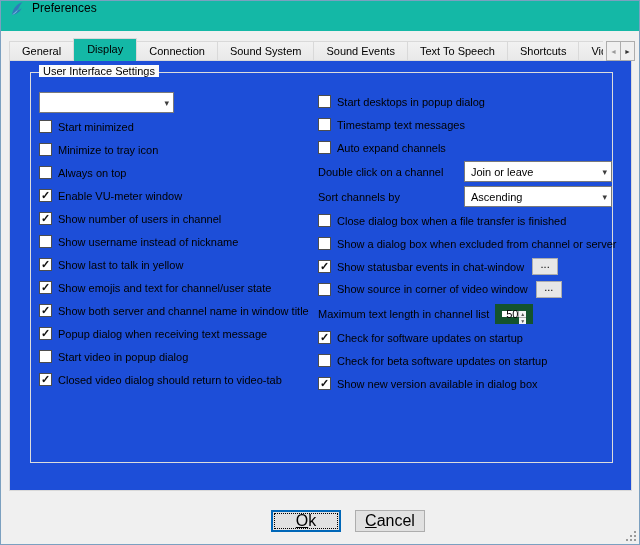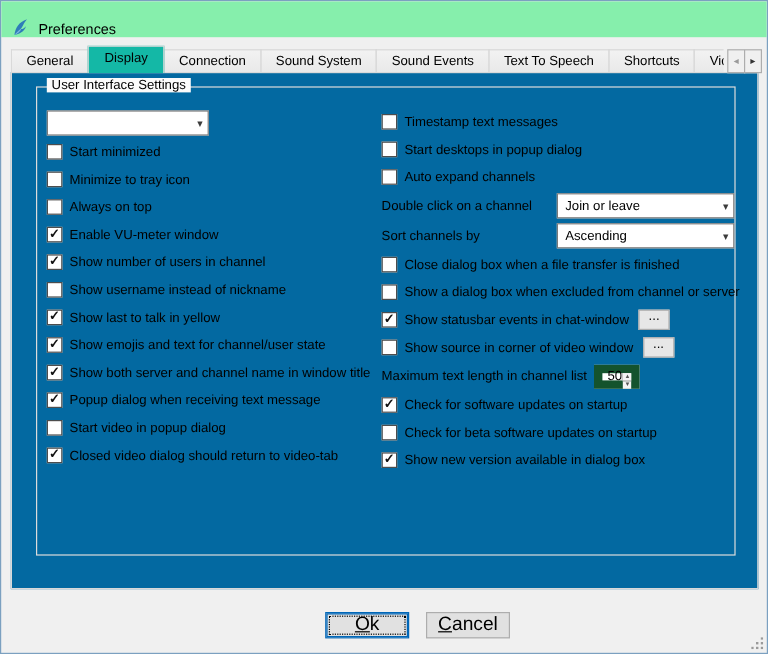--- a/index.html
+++ b/index.html
@@ -2,21 +2,21 @@
 <html><head>
 <meta charset="utf-8">
 <style>
   html,body{margin:0;padding:0;background:#d8d8d8;}
   .window{
     position:relative;width:640px;height:545px;box-sizing:border-box;
     background:#f0f0f0;border:1px solid #7ba0c0;overflow:hidden;
     font-family:"Liberation Sans",sans-serif;font-size:11px;color:#000;
   }
   
-  .titlebar{height:30px;background:#86efac;display:flex;align-items:flex-end;padding-left:8px;gap:7px;}
+  .titlebar{height:30px;background:#14b8a6;display:flex;align-items:flex-start;padding-left:8px;gap:7px;}
   .titlebar .title{font-size:12px;}
   
   .tabbar{position:absolute;left:8px;top:37px;right:36px;height:23px;display:flex;align-items:flex-end;overflow:hidden;z-index:3;}
   .tab{
     flex:none;height:18px;line-height:18px;padding:0 12px;margin-right:-1px;margin-bottom:1px;
     background:linear-gradient(#f2f2f2,#e9e9e9);border:1px solid #d9d9d9;border-bottom:none;
     white-space:nowrap;cursor:default;
   }
   .tab.selected{
     height:22px;line-height:20px;margin-bottom:0;background:#14b8a6;border-color:#d9d9d9;
@@ -25,21 +25,21 @@
   .tabscroll{position:absolute;right:4px;top:40px;display:flex;z-index:5;}
   .tabscroll .sbtn{
     width:15px;height:20px;box-sizing:border-box;border:1px solid #adadad;background:#f0f0f0;
     display:flex;align-items:center;justify-content:center;font-size:7px;margin-left:-1px;
   }
   .sbtn.disabled{color:#9a9a9a;}
   .sbtn.enabled{color:#333;}
   
   .pane{
     position:absolute;left:8px;top:59px;width:623px;height:431px;box-sizing:border-box;
-    background:#0369a1;border:1px solid #d9d9d9;z-index:2;
+    background:#1d4ed8;border:1px solid #d9d9d9;z-index:2;
   }
   .group{position:absolute;left:20px;top:11px;width:583px;height:391px;box-sizing:border-box;border:1px solid #dcdcdc;}
   .group-title{position:absolute;left:8px;top:-8px;background:#fbfbfb;padding:0 4px;white-space:nowrap;}
   .col{position:absolute;top:17px;}
   .col-left{left:8px;width:276px;}
   .col-right{left:287px;width:294px;}
   .row{display:flex;align-items:center;height:23px;}
   .row.tall{height:25px;}
   .row.spread{justify-content:space-between;}
   
@@ -172,25 +172,25 @@
         </label>
         <label class="row">
           <span class="cb checked">✓</span>
           <span class="cbl">Closed video dialog should return to video-tab</span>
         </label>
       </div>
 
       <div class="col col-right">
         <label class="row">
           <span class="cb"></span>
+          <span class="cbl">Start desktops in popup dialog</span>
+        </label>
+        <label class="row">
+          <span class="cb"></span>
           <span class="cbl">Timestamp text messages</span>
-        </label>
-        <label class="row">
-          <span class="cb"></span>
-          <span class="cbl">Start desktops in popup dialog</span>
         </label>
         <label class="row">
           <span class="cb"></span>
           <span class="cbl">Auto expand channels</span>
         </label>
 
         <div class="row tall spread">
           <span class="cbl">Double click on a channel</span>
           <span class="combo w-right">
             <span class="combo-text">Join or leave</span>
@@ -214,21 +214,21 @@
           <span class="cbl">Show a dialog box when excluded from channel or server</span>
         </label>
         <div class="row">
           <label style="display:flex;align-items:center;">
             <span class="cb checked">✓</span>
             <span class="cbl">Show statusbar events in chat-window</span>
           </label>
           <span class="more-btn">...</span>
         </div>
         <div class="row">
-          <label style="display:flex;align-items:center;">
+          <label style="display:flex;">
             <span class="cb"></span>
             <span class="cbl">Show source in corner of video window</span>
           </label>
           <span class="more-btn">...</span>
         </div>
 
         <div class="row tall">
           <span class="cbl">Maximum text length in channel list</span>
           <span class="spin">
             <span class="spin-value">50</span>

